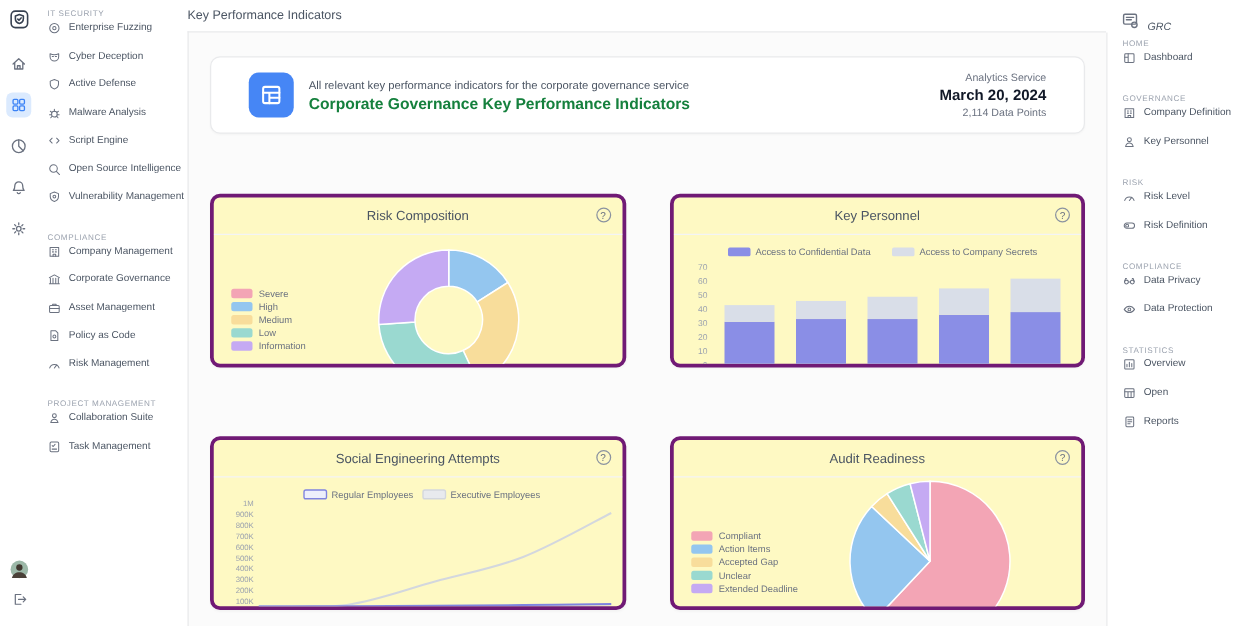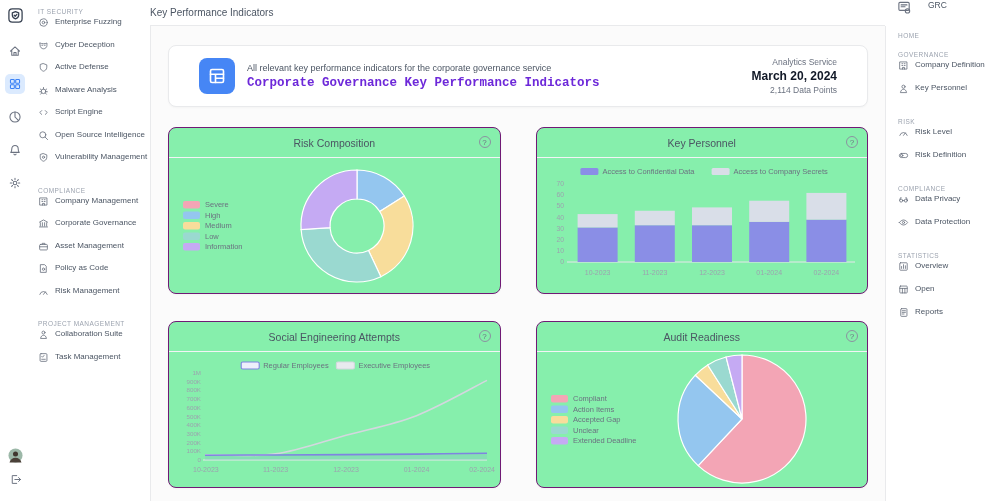--- a/index.html
+++ b/index.html
@@ -22,35 +22,35 @@
 
   
   .main{width:735px;display:flex;flex-direction:column;box-sizing:border-box;}
   .topbar{height:25px;display:flex;align-items:center;justify-content:flex-start;font-size:10px;color:#4b5563;background:#fff;}
   .content{flex:1;background:#fbfbfb;border-top:1px solid #e9eaec;border-left:1px solid #e9eaec;overflow:hidden;}
 
   .header-card{width:700px;height:62px;margin:19px auto 0;background:#fff;border:1px solid #e9eaec;border-radius:8px;display:flex;align-items:center;padding:0 30px;box-sizing:border-box;box-shadow:0 1px 2px rgba(0,0,0,.03);}
   .hc-icon{width:36px;height:36px;border-radius:8px;background:#4686f5;display:flex;align-items:center;justify-content:center;flex:none;}
   .hc-text{margin-left:12px;}
   .hc-desc{font-size:9px;color:#4b5563;}
-  .hc-title{font-size:12.5px;font-weight:bold;color:#6d28d9;margin-top:3px;font-family:Liberation Mono, monospace;}
+  .hc-title{font-size:12.5px;font-weight:bold;color:#15803d;margin-top:3px;}
   .hc-meta{margin-left:auto;text-align:right;}
   .hc-meta .svc,.hc-meta .pts{font-size:8.5px;color:#6b7280;}
   .hc-meta .date{font-size:12px;font-weight:bold;color:#111827;margin:2px 0;}
 
   .grid{width:700px;margin:20px auto 0;display:grid;grid-template-columns:1fr 1fr;gap:27px 35px;grid-auto-rows:167px;}
-  .card{background:#86efac;border:1px solid #701a75;border-radius:8px;box-sizing:border-box;position:relative;box-shadow:0 1px 2px rgba(0,0,0,.03);overflow:hidden;}
+  .card{background:#fef9c3;border:3px solid #701a75;border-radius:8px;box-sizing:border-box;position:relative;box-shadow:0 1px 2px rgba(0,0,0,.03);overflow:hidden;margin-top:28px;}
   .card-head{height:29px;display:flex;align-items:center;justify-content:center;border-bottom:1px solid #f3f4f6;position:relative;}
   .card-title{font-size:10.5px;color:#4b5563;}
   .help{position:absolute;right:9px;top:8px;width:12px;height:12px;border:1px solid #8b93a0;border-radius:50%;color:#6b7280;font-size:8px;line-height:11px;text-align:center;box-sizing:border-box;cursor:pointer;}
   .card svg.chart{display:block;}
 
   
   .right{width:115px;box-sizing:border-box;display:flex;flex-direction:column;background:#fff;}
-  .logo-row{height:26px;display:flex;align-items:flex-start;gap:16px;padding-left:12px;font-size:8.5px;color:#4b5563;cursor:pointer;}
+  .logo-row{height:26px;display:flex;align-items:flex-end;gap:6px;padding-left:12px;font-size:8.5px;color:#4b5563;cursor:pointer;font-style:italic;}
   .rnav{flex:1;border-left:1px solid #e9eaec;padding:6px 0 0 12px;}
   .rnav .menu-item{height:23px;}
 </style>
 </head>
 <body>
 
 <div class="app">
   <aside class="rail" id="rail">
       <div class="ric logo">
         <svg width="17" height="17" viewBox="0 0 16 16" fill="none" stroke="currentColor" stroke-width="1.2" stroke-linecap="round" stroke-linejoin="round">
@@ -381,20 +381,27 @@
     <div class="logo-row">
       <span id="grc-logo"><svg width="15" height="15" viewBox="0 0 16 16" fill="none" stroke="#6b7280" stroke-width="1.2" stroke-linecap="round" stroke-linejoin="round">
             <rect x="2" y="2.6" width="11" height="8.4" rx="1.2"></rect>
             <path d="M4.4 5.2h6.2M4.4 7.2h4.2"></path>
             <circle cx="11.2" cy="11.6" r="2.3"></circle>
           </svg></span>
       <span>GRC</span>
     </div>
     <nav class="rnav" id="right-nav">
         <div class="section-label">HOME</div>
+        <div class="menu-item">
+          <svg width="11" height="11" viewBox="0 0 16 16" fill="none" stroke="#6b7280" stroke-width="1.2" stroke-linecap="round" stroke-linejoin="round">
+            <rect x="2.6" y="3" width="10.8" height="10" rx="1"></rect>
+            <path d="M6.6 3v10M2.6 7h4"></path>
+          </svg>
+          <span>Dashboard</span>
+        </div>
         <div class="section-label mt">GOVERNANCE</div>
         <div class="menu-item">
           <svg width="11" height="11" viewBox="0 0 16 16" fill="none" stroke="#6b7280" stroke-width="1.2" stroke-linecap="round" stroke-linejoin="round">
             <rect x="3" y="2.8" width="10" height="10.4"></rect>
             <path d="M5.7 5.4h1.2M9.1 5.4h1.2M5.7 8h1.2M9.1 8h1.2M6.5 13.2v-2.4h3v2.4"></path>
           </svg>
           <span>Company Definition</span>
         </div>
         <div class="menu-item">
           <svg width="11" height="11" viewBox="0 0 16 16" fill="none" stroke="#6b7280" stroke-width="1.2" stroke-linecap="round" stroke-linejoin="round">

